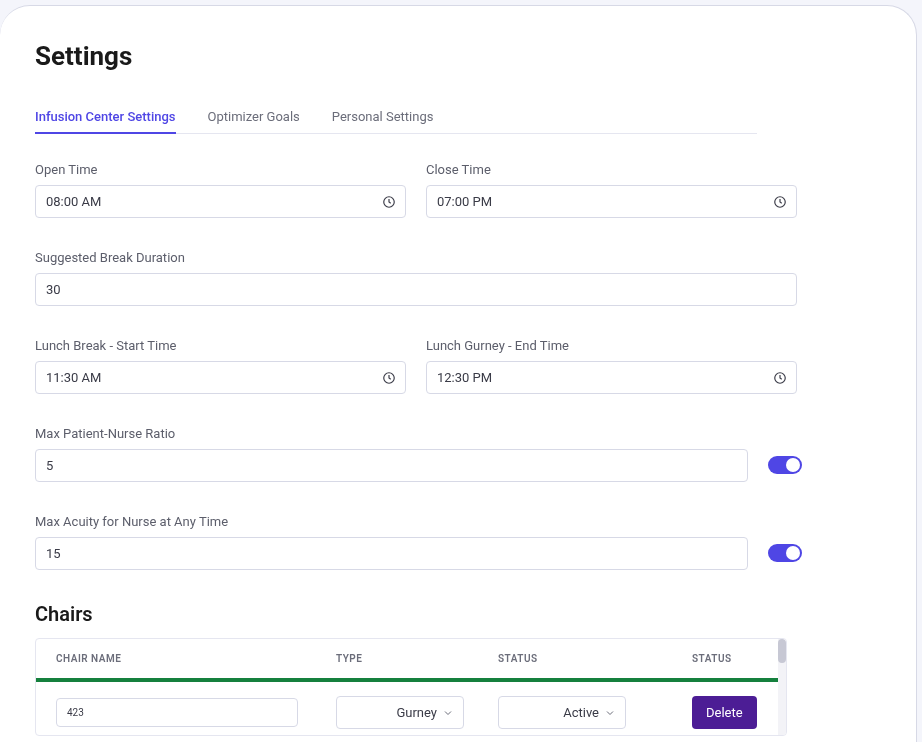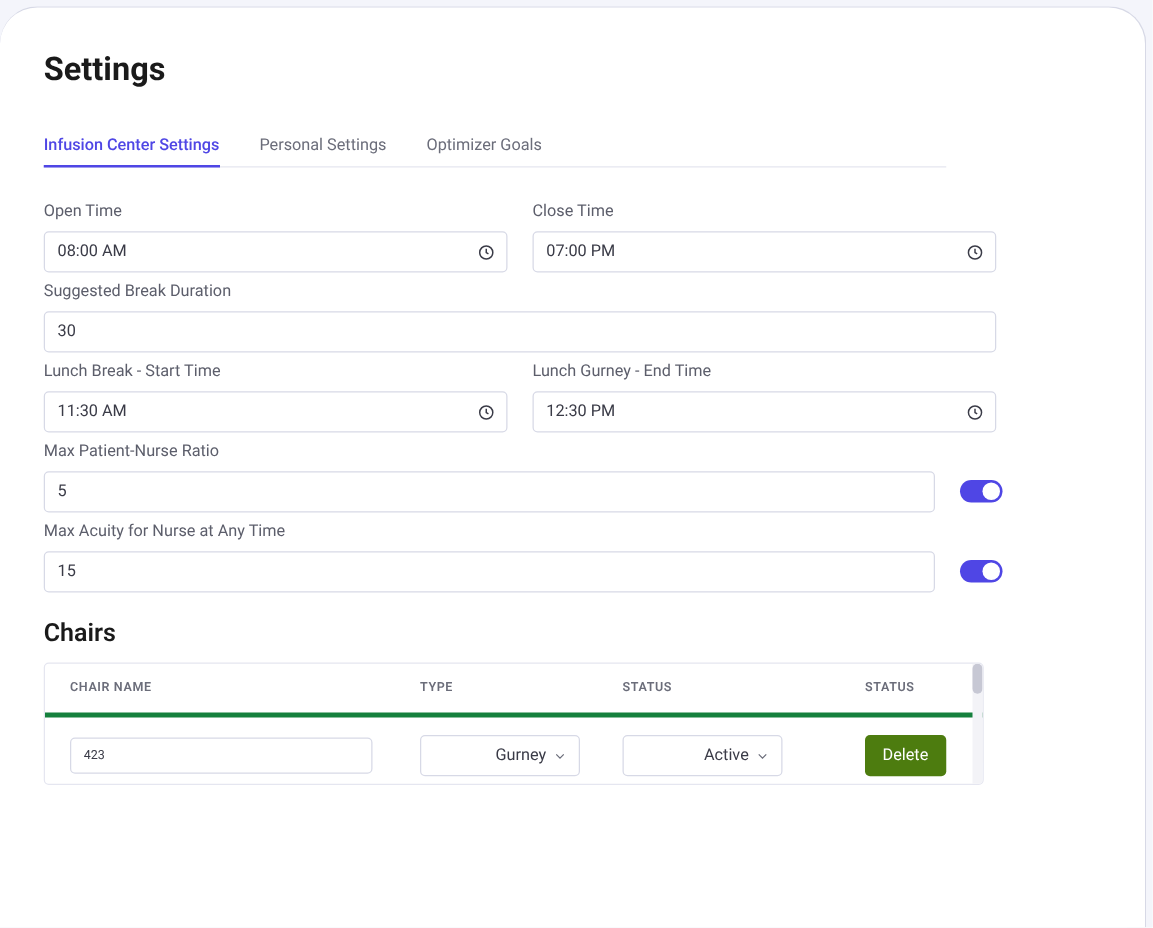--- a/index.html
+++ b/index.html
@@ -60,21 +60,21 @@
       font-weight: 500;
     }
     
     .form {
       max-width: 762px;
     }
     
     .row {
       display: flex;
       gap: 20px;
-      margin-bottom: 8px;
+      margin-bottom: 32px;
     }
     
     .field {
       flex: 1;
     }
     
     .field-label {
       font-size: 13px;
       color: #5c5e6b;
       margin-bottom: 8px;
@@ -212,21 +212,21 @@
     
     .chevron-icon {
       position: absolute;
       right: 10px;
       top: 50%;
       transform: translateY(-50%);
       pointer-events: none;
     }
     
     .delete-btn {
-      background: #4d7c0f;
+      background: #4c1d95;
       color: #fff;
       border: none;
       padding: 9px 14px;
       border-radius: 4px;
       font-size: 13px;
       cursor: pointer;
       font-family: inherit;
     }
     
     .scroll-track {
@@ -253,22 +253,22 @@
 </head>
 <body>
 
 <div class="frame">
 <div class="card">
 
   <h1 class="page-title">Settings</h1>
 
   <div class="tabs">
     <div class="tab active">Infusion Center Settings</div>
+    <div class="tab">Optimizer Goals</div>
     <div class="tab">Personal Settings</div>
-    <div class="tab">Optimizer Goals</div>
   </div>
 
   <div class="form">
 
     <div class="row">
       <div class="field">
         <label class="field-label">Open Time</label>
         <div class="input-wrap">
           <input class="input" value="08:00 AM" style="">
           <span class="clock-icon">

